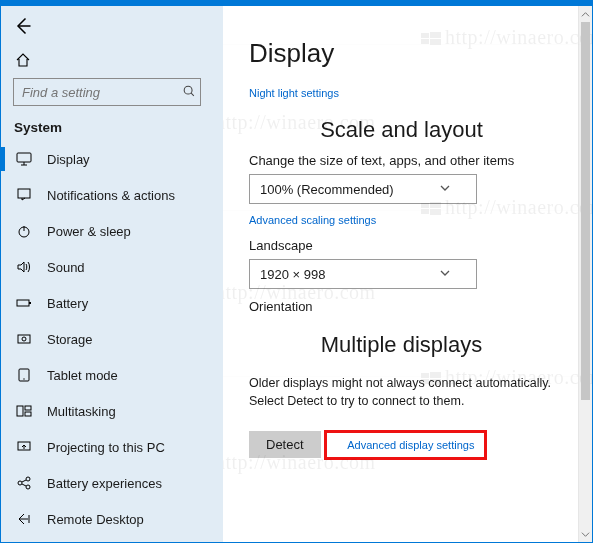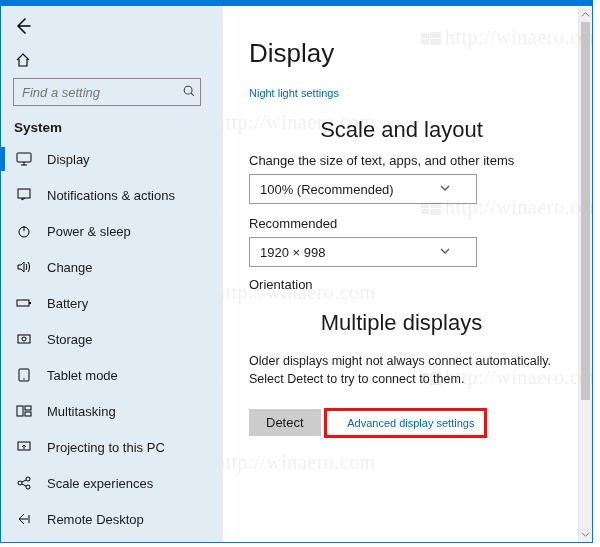--- a/index.html
+++ b/index.html
@@ -202,21 +202,21 @@
           </span>
         <span>Power &amp; sleep</span>
       </div>
       <div class="sb-item">
         <span class="sb-icon">
             <svg viewBox="0 0 16 16">
               <path d="M2 6v4h3l3 3V3L5 6z" fill="none" stroke="#000"></path>
               <path d="M10 5c1 1 1 5 0 6M12 3c2 2 2 8 0 10" fill="none" stroke="#000"></path>
             </svg>
           </span>
-        <span>Change</span>
+        <span>Sound</span>
       </div>
       <div class="sb-item">
         <span class="sb-icon">
             <svg viewBox="0 0 16 16">
               <rect x="1" y="5" width="12" height="6" fill="none" stroke="#000"></rect>
               <rect x="13" y="7" width="2" height="2" fill="#000"></rect>
             </svg>
           </span>
         <span>Battery</span>
       </div>
@@ -259,21 +259,21 @@
       </div>
       <div class="sb-item">
         <span class="sb-icon">
             <svg viewBox="0 0 16 16">
               <circle cx="4" cy="8" r="2" fill="none" stroke="#000"></circle>
               <circle cx="12" cy="4" r="2" fill="none" stroke="#000"></circle>
               <circle cx="12" cy="12" r="2" fill="none" stroke="#000"></circle>
               <path d="M6 7l4-2M6 9l4 2" stroke="#000"></path>
             </svg>
           </span>
-        <span>Scale experiences</span>
+        <span>Battery experiences</span>
       </div>
       <div class="sb-item">
         <span class="sb-icon">
             <svg viewBox="0 0 16 16">
               <path d="M8 3 3 8l5 5M3 8h9" fill="none" stroke="#000"></path>
               <path d="M13 4v8" stroke="#000"></path>
             </svg>
           </span>
         <span>Remote Desktop</span>
       </div>
@@ -288,22 +288,23 @@
       <div class="link">Night light settings</div>
 
       <h2>Scale and layout</h2>
       <div class="lbl">Change the size of text, apps, and other items</div>
       <div class="combo">
         <span>100% (Recommended)</span>
         <span class="chev"><svg viewBox="0 0 12 12">
               <path d="M2 4l4 4 4-4" fill="none" stroke="#555" stroke-width="1.3"></path>
             </svg></span>
       </div>
-
-      <div class="lbl" style="margin-top:12px">Recommended</div>
+      <div class="link">Advanced scaling settings</div>
+
+      <div class="lbl" style="margin-top:12px">Landscape</div>
       <div class="combo">
         <span>1920 × 998</span>
         <span class="chev"><svg viewBox="0 0 12 12">
               <path d="M2 4l4 4 4-4" fill="none" stroke="#555" stroke-width="1.3"></path>
             </svg></span>
       </div>
 
       <div class="lbl">Orientation</div>
 
       <h2>Multiple displays</h2>

